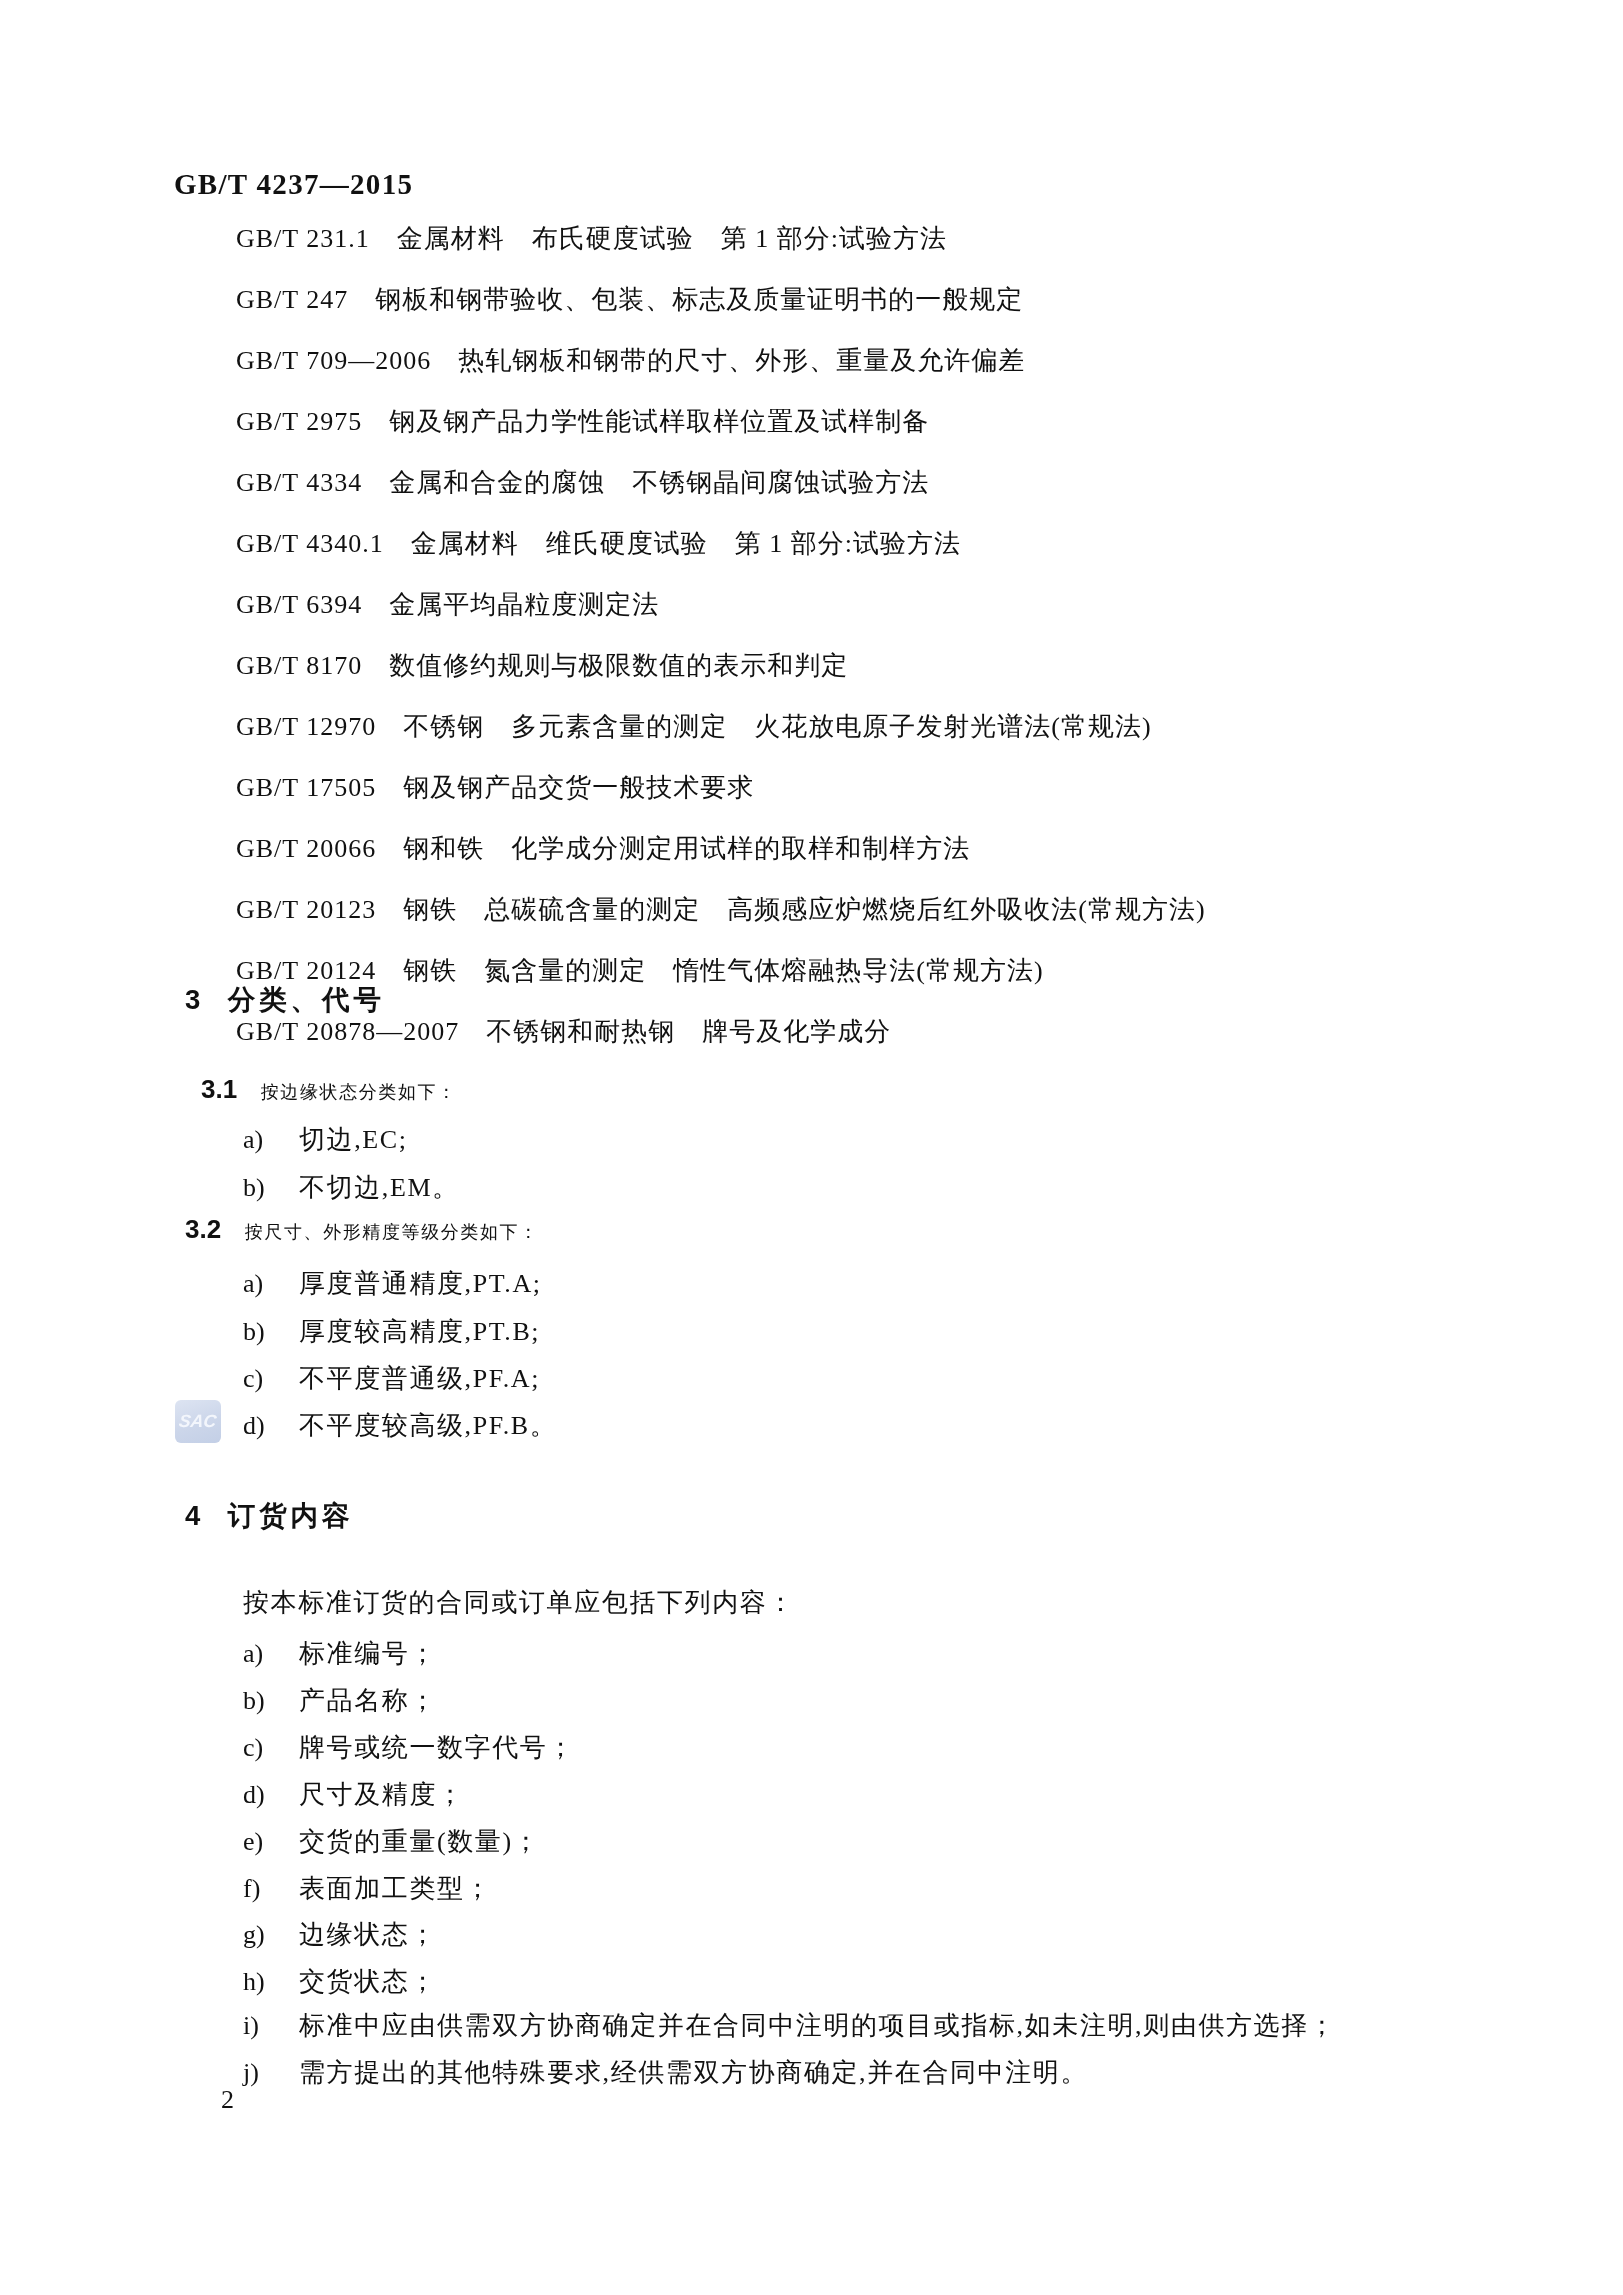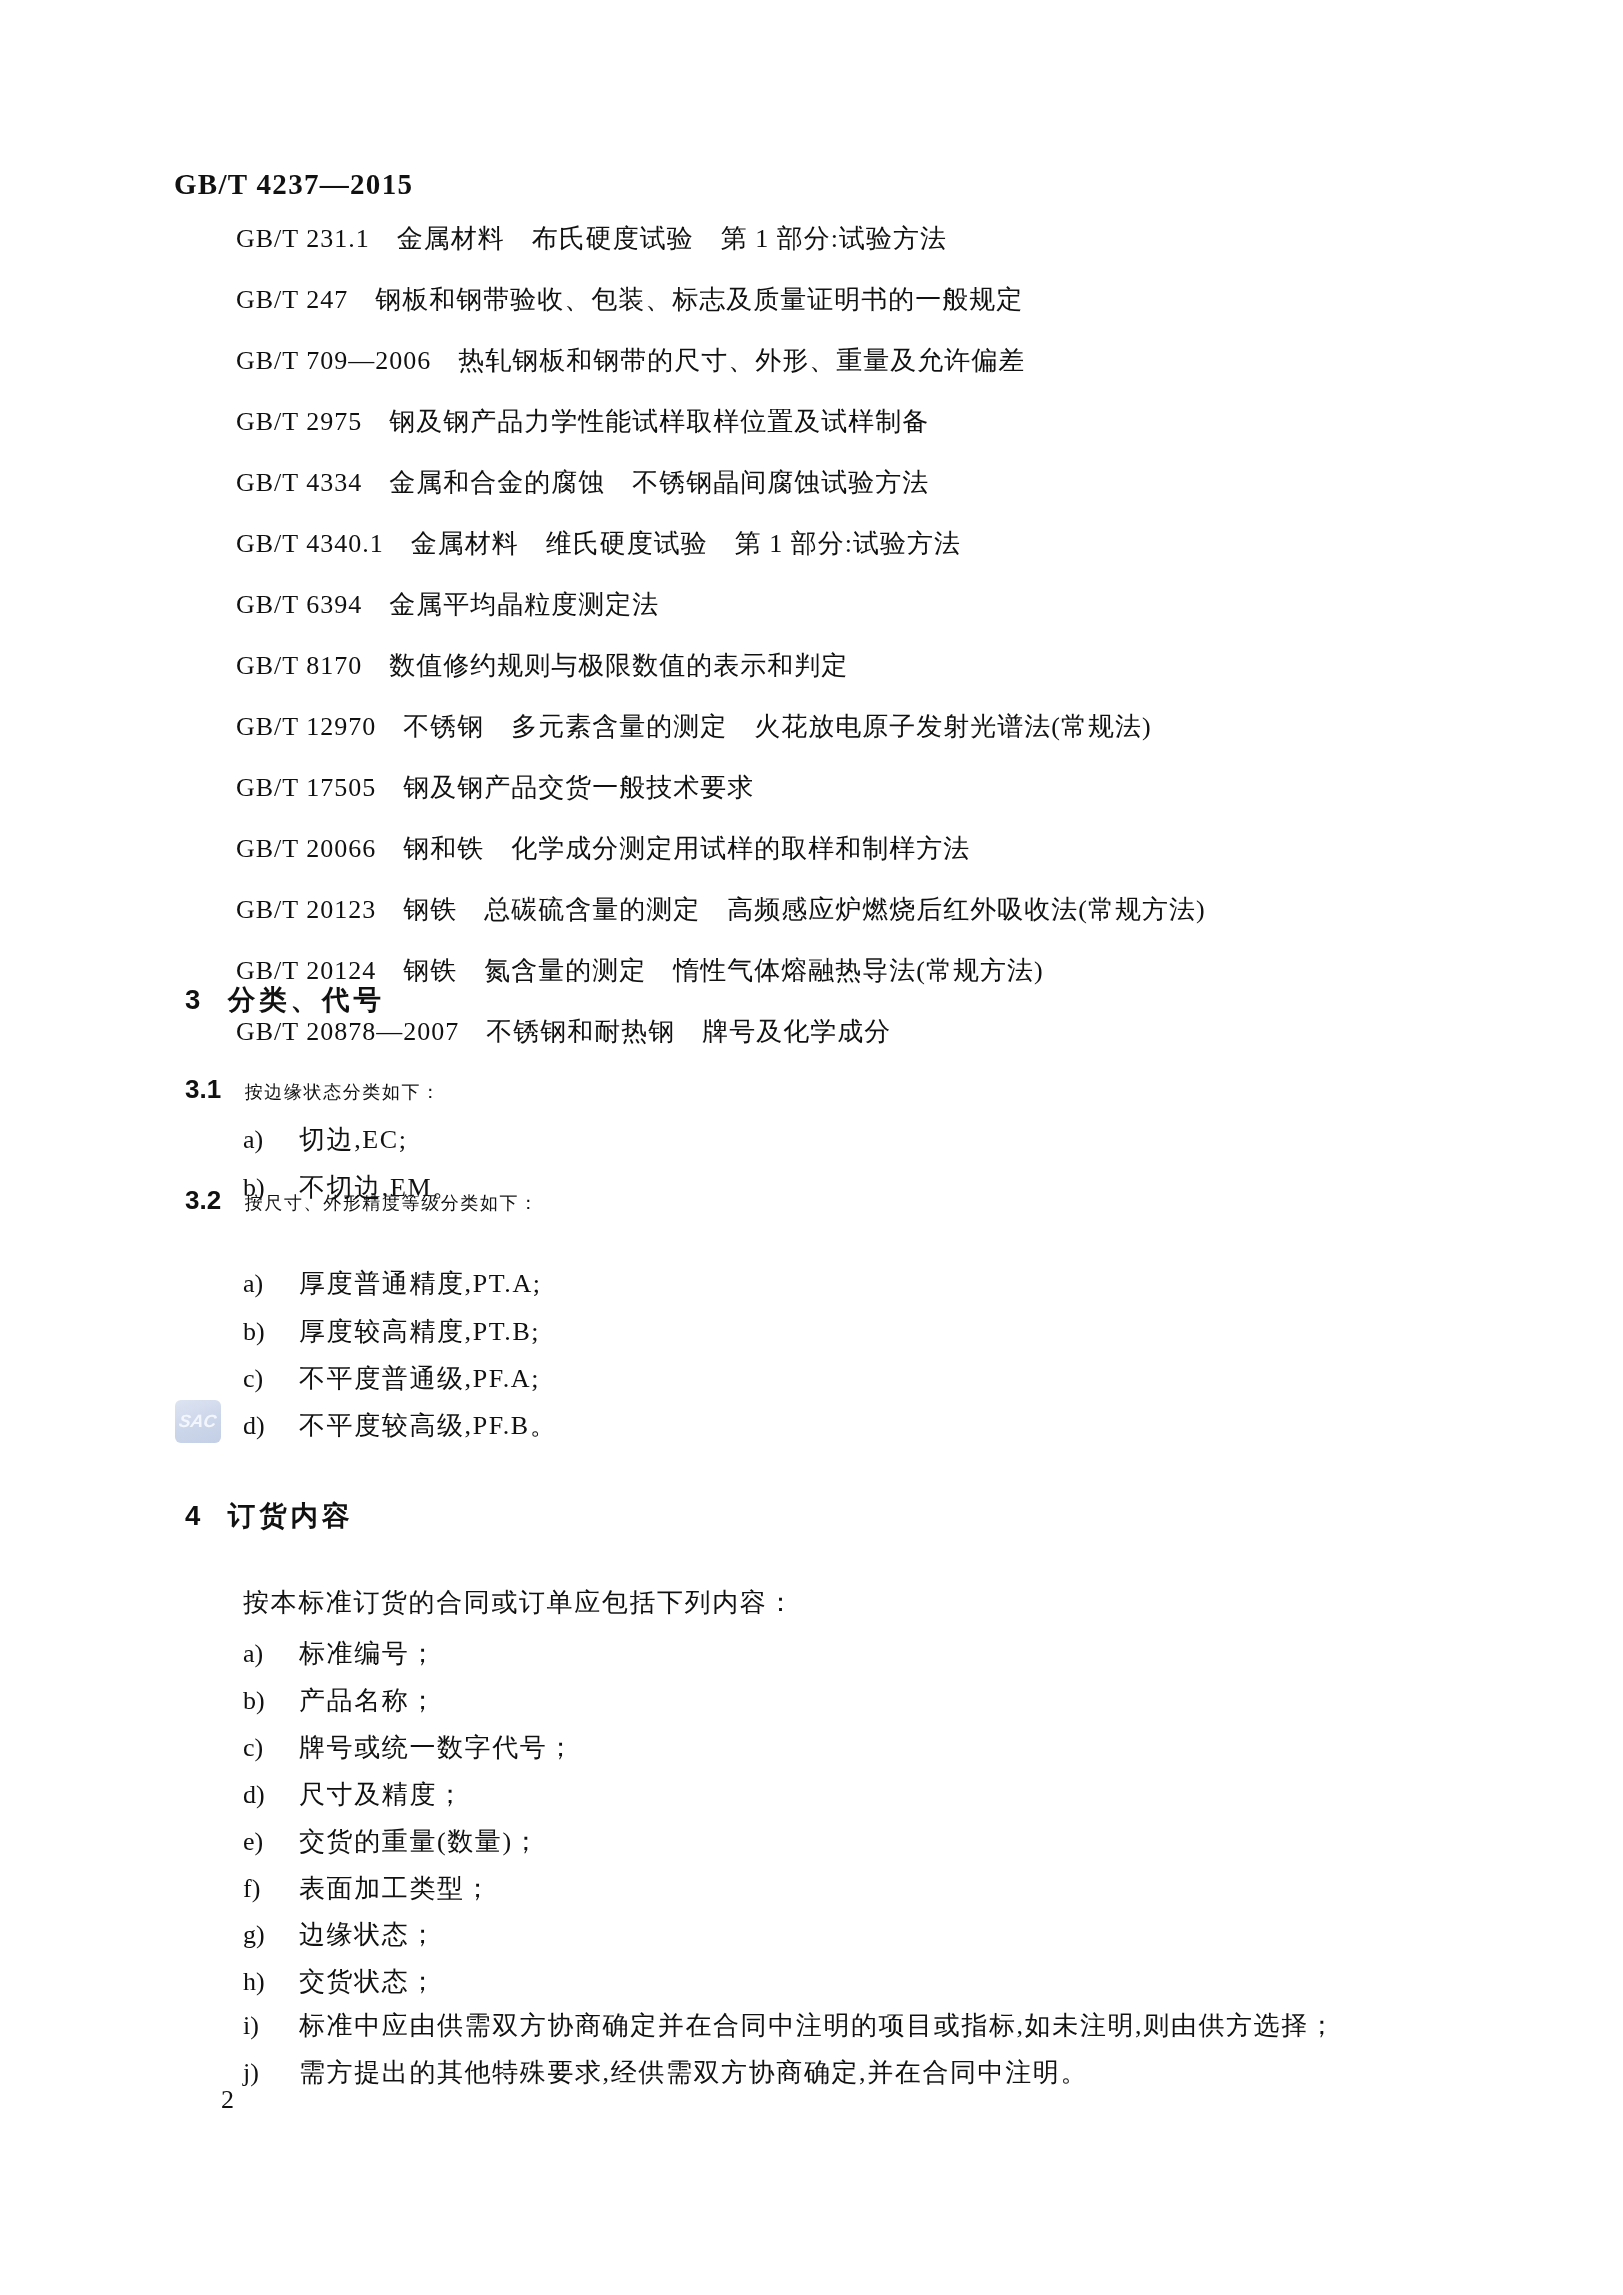--- a/index.html
+++ b/index.html
@@ -66,24 +66,24 @@
     z-index:0;
   }
   .sac-logo .sac-text {
     font-family:"Liberation Sans","DejaVu Sans",sans-serif;
     font-weight:700; font-style:italic; font-size:17.7px;
     color:#f3f6fc; letter-spacing:0px;
     transform:skewX(-8deg);
   }
   
   #h3   { top:982px; }
-  #c31  { top:1074px; }
+  #c31  { top:1074px;margin-left:16px; }
   #i31a { top:1122px; }
   #i31b { top:1170px; }
-  #c32  { top:1185px; }
+  #c32  { top:1214px; }
   #i32a { top:1266px; }
   #i32b { top:1314px; }
   #i32c { top:1361px; }
   #i32d { top:1408px; }
   #h4   { top:1498px; }
   #intro4 { top:1585px;text-align:center; }
   #i4a { top:1636px; }
   #i4b { top:1683px; }
   #i4c { top:1730px; }
   #i4d { top:1777px; }

